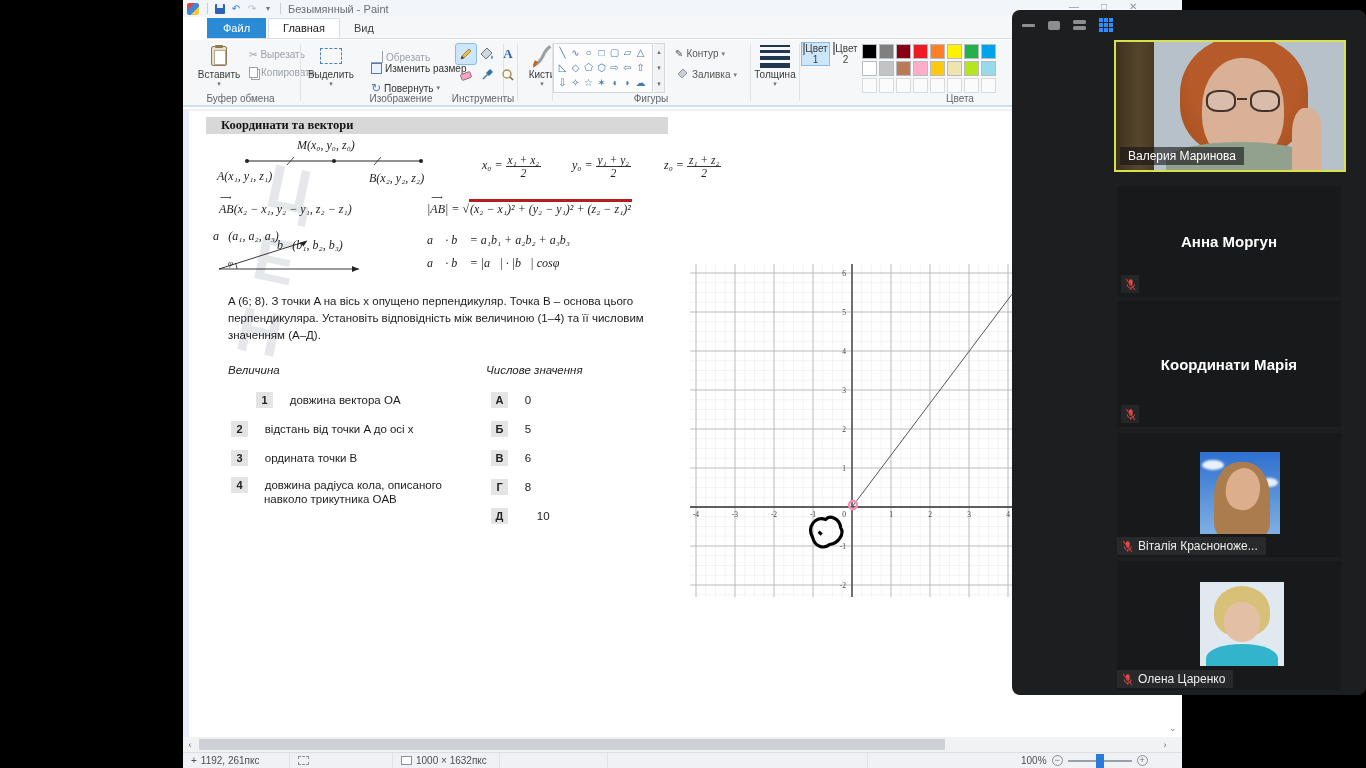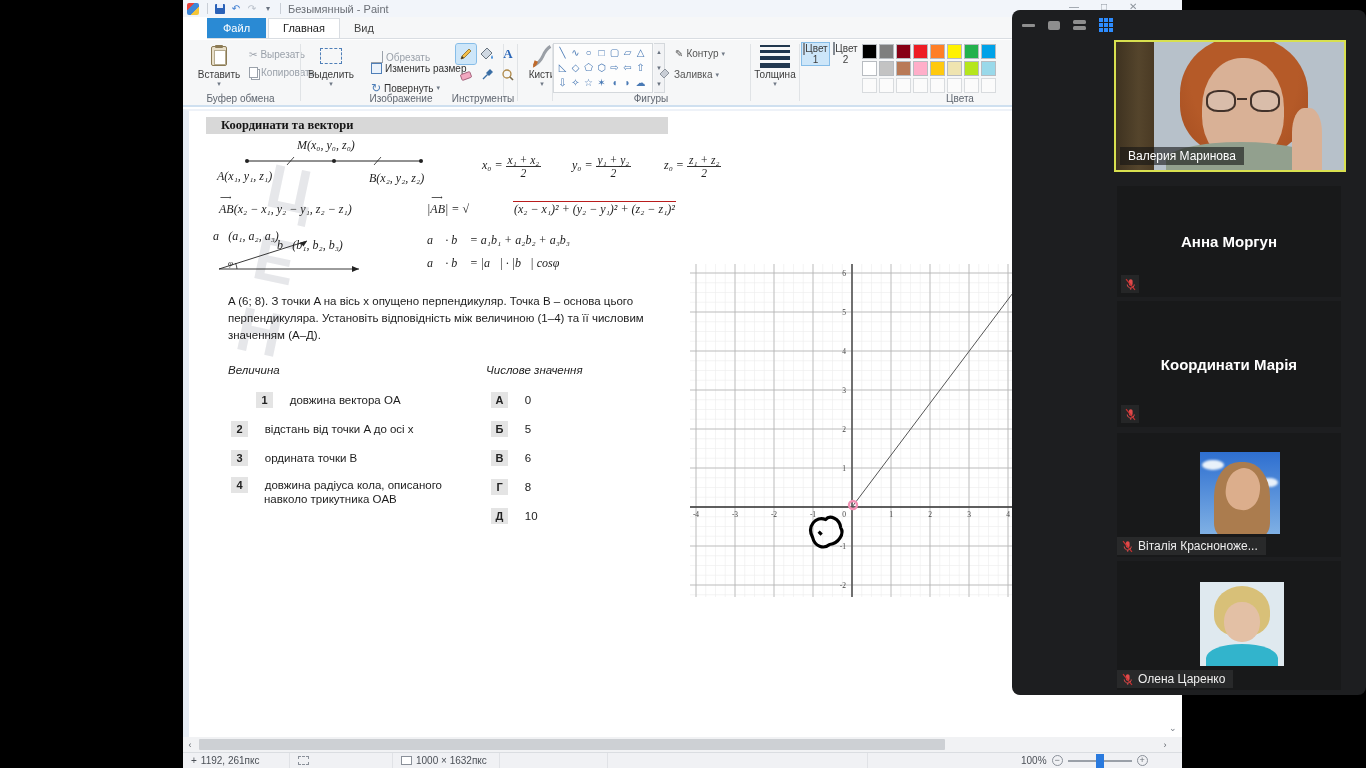--- a/index.html
+++ b/index.html
@@ -81,21 +81,21 @@
   .doc-abs { position:absolute; white-space:nowrap; }
   .watermark { position:absolute; left:50px; top:42px; writing-mode:vertical-rl; text-orientation:upright; font-size:62px; font-weight:bold; color:rgba(165,170,180,0.28); letter-spacing:4px; transform:rotate(12deg); font-family:"Liberation Sans",sans-serif; }
   .head-band { position:absolute; left:17px; top:6px; width:462px; height:17px; background:#d8d8d8; }
   .head-band span { font-weight:bold; font-size:12.5px; padding-left:15px; line-height:17px; display:block; color:#151515; }
   .math { font-style:italic; font-size:12px; }
   .frac { display:inline-block; vertical-align:-8px; text-align:center; font-style:italic; font-size:11.5px; }
   .frac .fnum { display:block; border-bottom:1px solid #333; padding:0 2px; }
   .frac .fden { display:block; }
   .vec { position:relative; font-style:italic; display:inline-block; }
   .vec::before { content:"⟶"; position:absolute; left:1px; top:-9px; font-size:8px; font-style:normal; letter-spacing:-1px; }
-  .sqrt-body { border-top:1px solid #b91c1c; padding:0 1px;margin-left:44px; }
+  .sqrt-body { border-top:3px solid #b91c1c; padding:0 1px; }
   .problem { font-family:"Liberation Sans","DejaVu Sans",sans-serif; font-style:normal; font-size:11.5px; line-height:17px; color:#1c1c1c; white-space:normal; width:460px; }
   .col-head { font-family:"Liberation Sans",sans-serif; font-style:italic; font-size:11.5px; color:#1c1c1c; }
   .match-num { display:inline-block; width:17px; height:16px; background:#e4e4e4; text-align:center; font-weight:bold; font-size:11px; line-height:16px; font-family:"Liberation Sans",sans-serif; font-style:normal; }
   .match-text { font-family:"Liberation Sans",sans-serif; font-size:11.5px; color:#1c1c1c; }
   .ans-val { font-family:"Liberation Sans",sans-serif; font-size:11.5px; }
 
   
   #zoom-panel { position:absolute; left:1012px; top:10px; width:354px; height:685px; background:#1d1e20; border-radius:8px; }
   .zp-header { position:absolute; left:10px; top:7px; display:flex; gap:13px; align-items:center; height:16px; }
   .zp-min { width:13px; height:3px; background:#8e8e8e; border-radius:1px; }
@@ -286,21 +286,21 @@
       <div class="shapes-scroll">
           <span>▲</span>
           <span>▼</span>
           <span>▼</span>
         </div>
       <div class="minibtn" style="left:122px;top:8px;color:#555">
           <span>✎</span>
           <span>Контур</span> 
           <span class="caret" style="display:inline">▾</span>
         </div>
-      <div class="minibtn" style="left:106px;top:28px;color:#555">
+      <div class="minibtn" style="left:124px;top:28px;color:#555">
           <span><svg width="12" height="11" viewBox="0 0 12 11">
               <path d="M6 1 L10 5 L5 10 L1 6 Z" fill="#c9ced6" stroke="#7a828c" stroke-width="0.8"></path>
             </svg></span>
           <span>Заливка</span> 
           <span class="caret" style="display:inline">▾</span>
         </div>
       <div class="rgroup-label">Фигуры</div>
     </div>
     <span class="rg-sep" style="left:567px"></span>
 
@@ -411,21 +411,21 @@
           <div class="doc-abs" style="left: 42px; top: 281px; padding-left: 25px;"><span class="match-num">1</span> <span class="match-text" style="margin-left:14px">довжина вектора OA</span></div>
           <div class="doc-abs" style="left: 42px; top: 310px;"><span class="match-num">2</span> <span class="match-text" style="margin-left:14px">відстань від точки A до осі x</span></div>
           <div class="doc-abs" style="left: 42px; top: 339px;"><span class="match-num">3</span> <span class="match-text" style="margin-left:14px">ордината точки B</span></div>
           <div class="doc-abs" style="left: 42px; top: 366px;"><span class="match-num">4</span> <span class="match-text" style="margin-left:14px">довжина радіуса кола, описаного</span><div class="match-text" style="margin-left:33px">навколо трикутника OAB</div></div>
         </div>
       <div id="match-answers">
           <div class="doc-abs" style="left: 302px; top: 281px;"><span class="match-num">А</span> <span class="ans-val" style="margin-left:14px">0</span></div>
           <div class="doc-abs" style="left: 302px; top: 310px;"><span class="match-num">Б</span> <span class="ans-val" style="margin-left:14px">5</span></div>
           <div class="doc-abs" style="left: 302px; top: 339px;"><span class="match-num">В</span> <span class="ans-val" style="margin-left:14px">6</span></div>
           <div class="doc-abs" style="left: 302px; top: 368px;"><span class="match-num">Г</span> <span class="ans-val" style="margin-left:14px">8</span></div>
-          <div class="doc-abs" style="left: 302px; top: 397px;"><span class="match-num">Д</span> <span class="ans-val" style="margin-left:14px">10</span></div>
+          <div class="doc-abs" style="left: 302px; top: 397px;"><span class="match-num">Д</span> <span class="ans-val" style="margin-left:26px">10</span></div>
         </div>
 
       <div class="doc-abs" style="left:501px;top:153px" id="graph-holder"><svg width="327" height="333">
             <line x1="6" y1="0" x2="6" y2="333" stroke="#ececec" stroke-width="0.6"></line>
             <line x1="15.75" y1="0" x2="15.75" y2="333" stroke="#ececec" stroke-width="0.6"></line>
             <line x1="25.5" y1="0" x2="25.5" y2="333" stroke="#ececec" stroke-width="0.6"></line>
             <line x1="35.25" y1="0" x2="35.25" y2="333" stroke="#ececec" stroke-width="0.6"></line>
             <line x1="45" y1="0" x2="45" y2="333" stroke="#ececec" stroke-width="0.6"></line>
             <line x1="54.75" y1="0" x2="54.75" y2="333" stroke="#ececec" stroke-width="0.6"></line>
             <line x1="64.5" y1="0" x2="64.5" y2="333" stroke="#ececec" stroke-width="0.6"></line>

